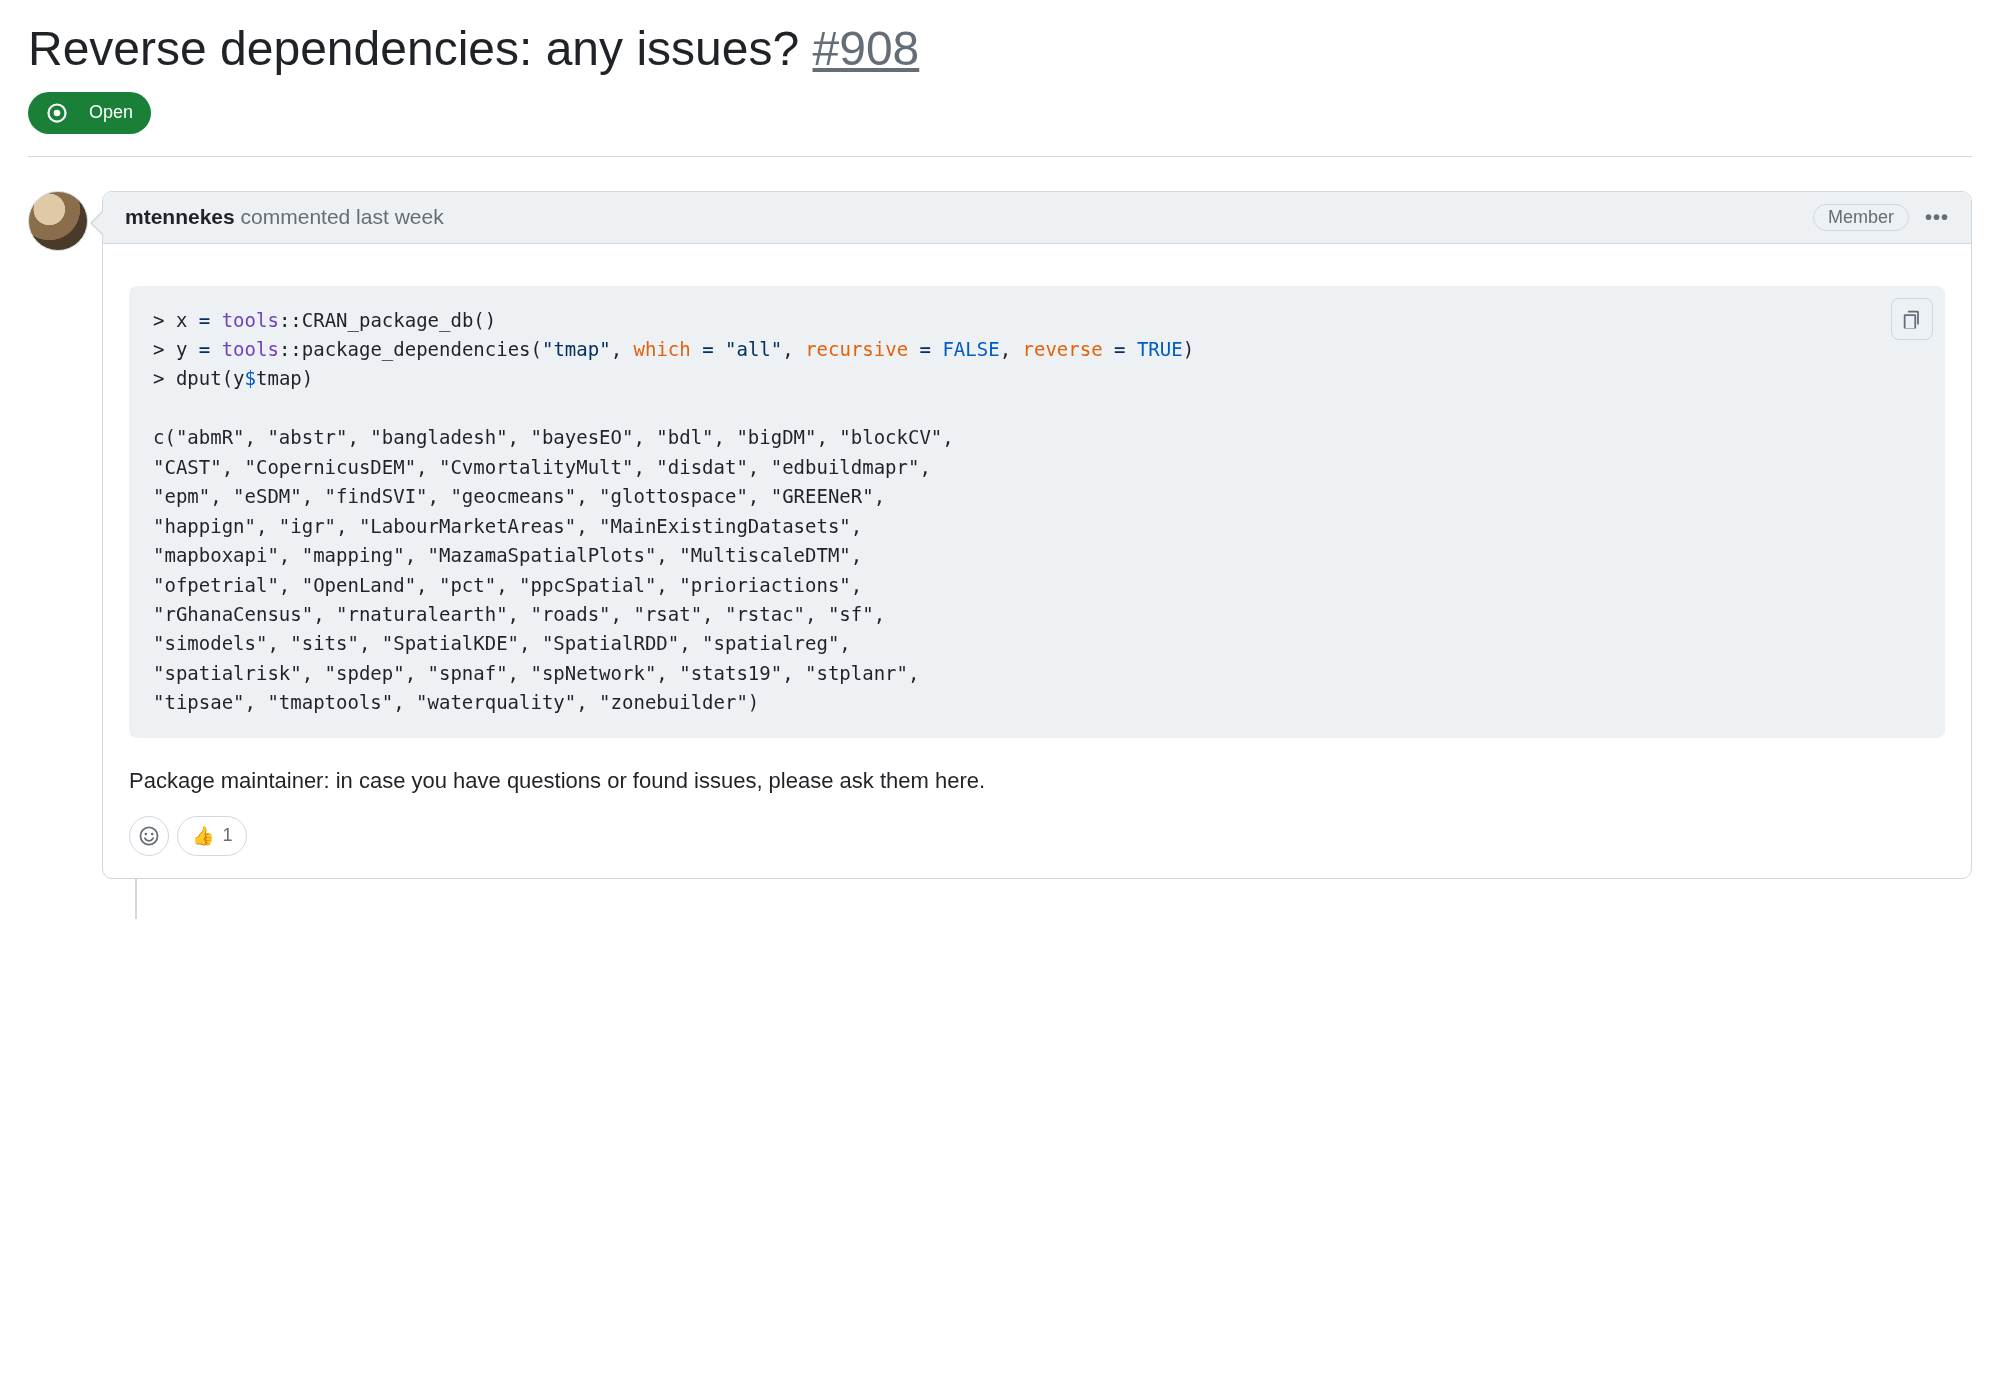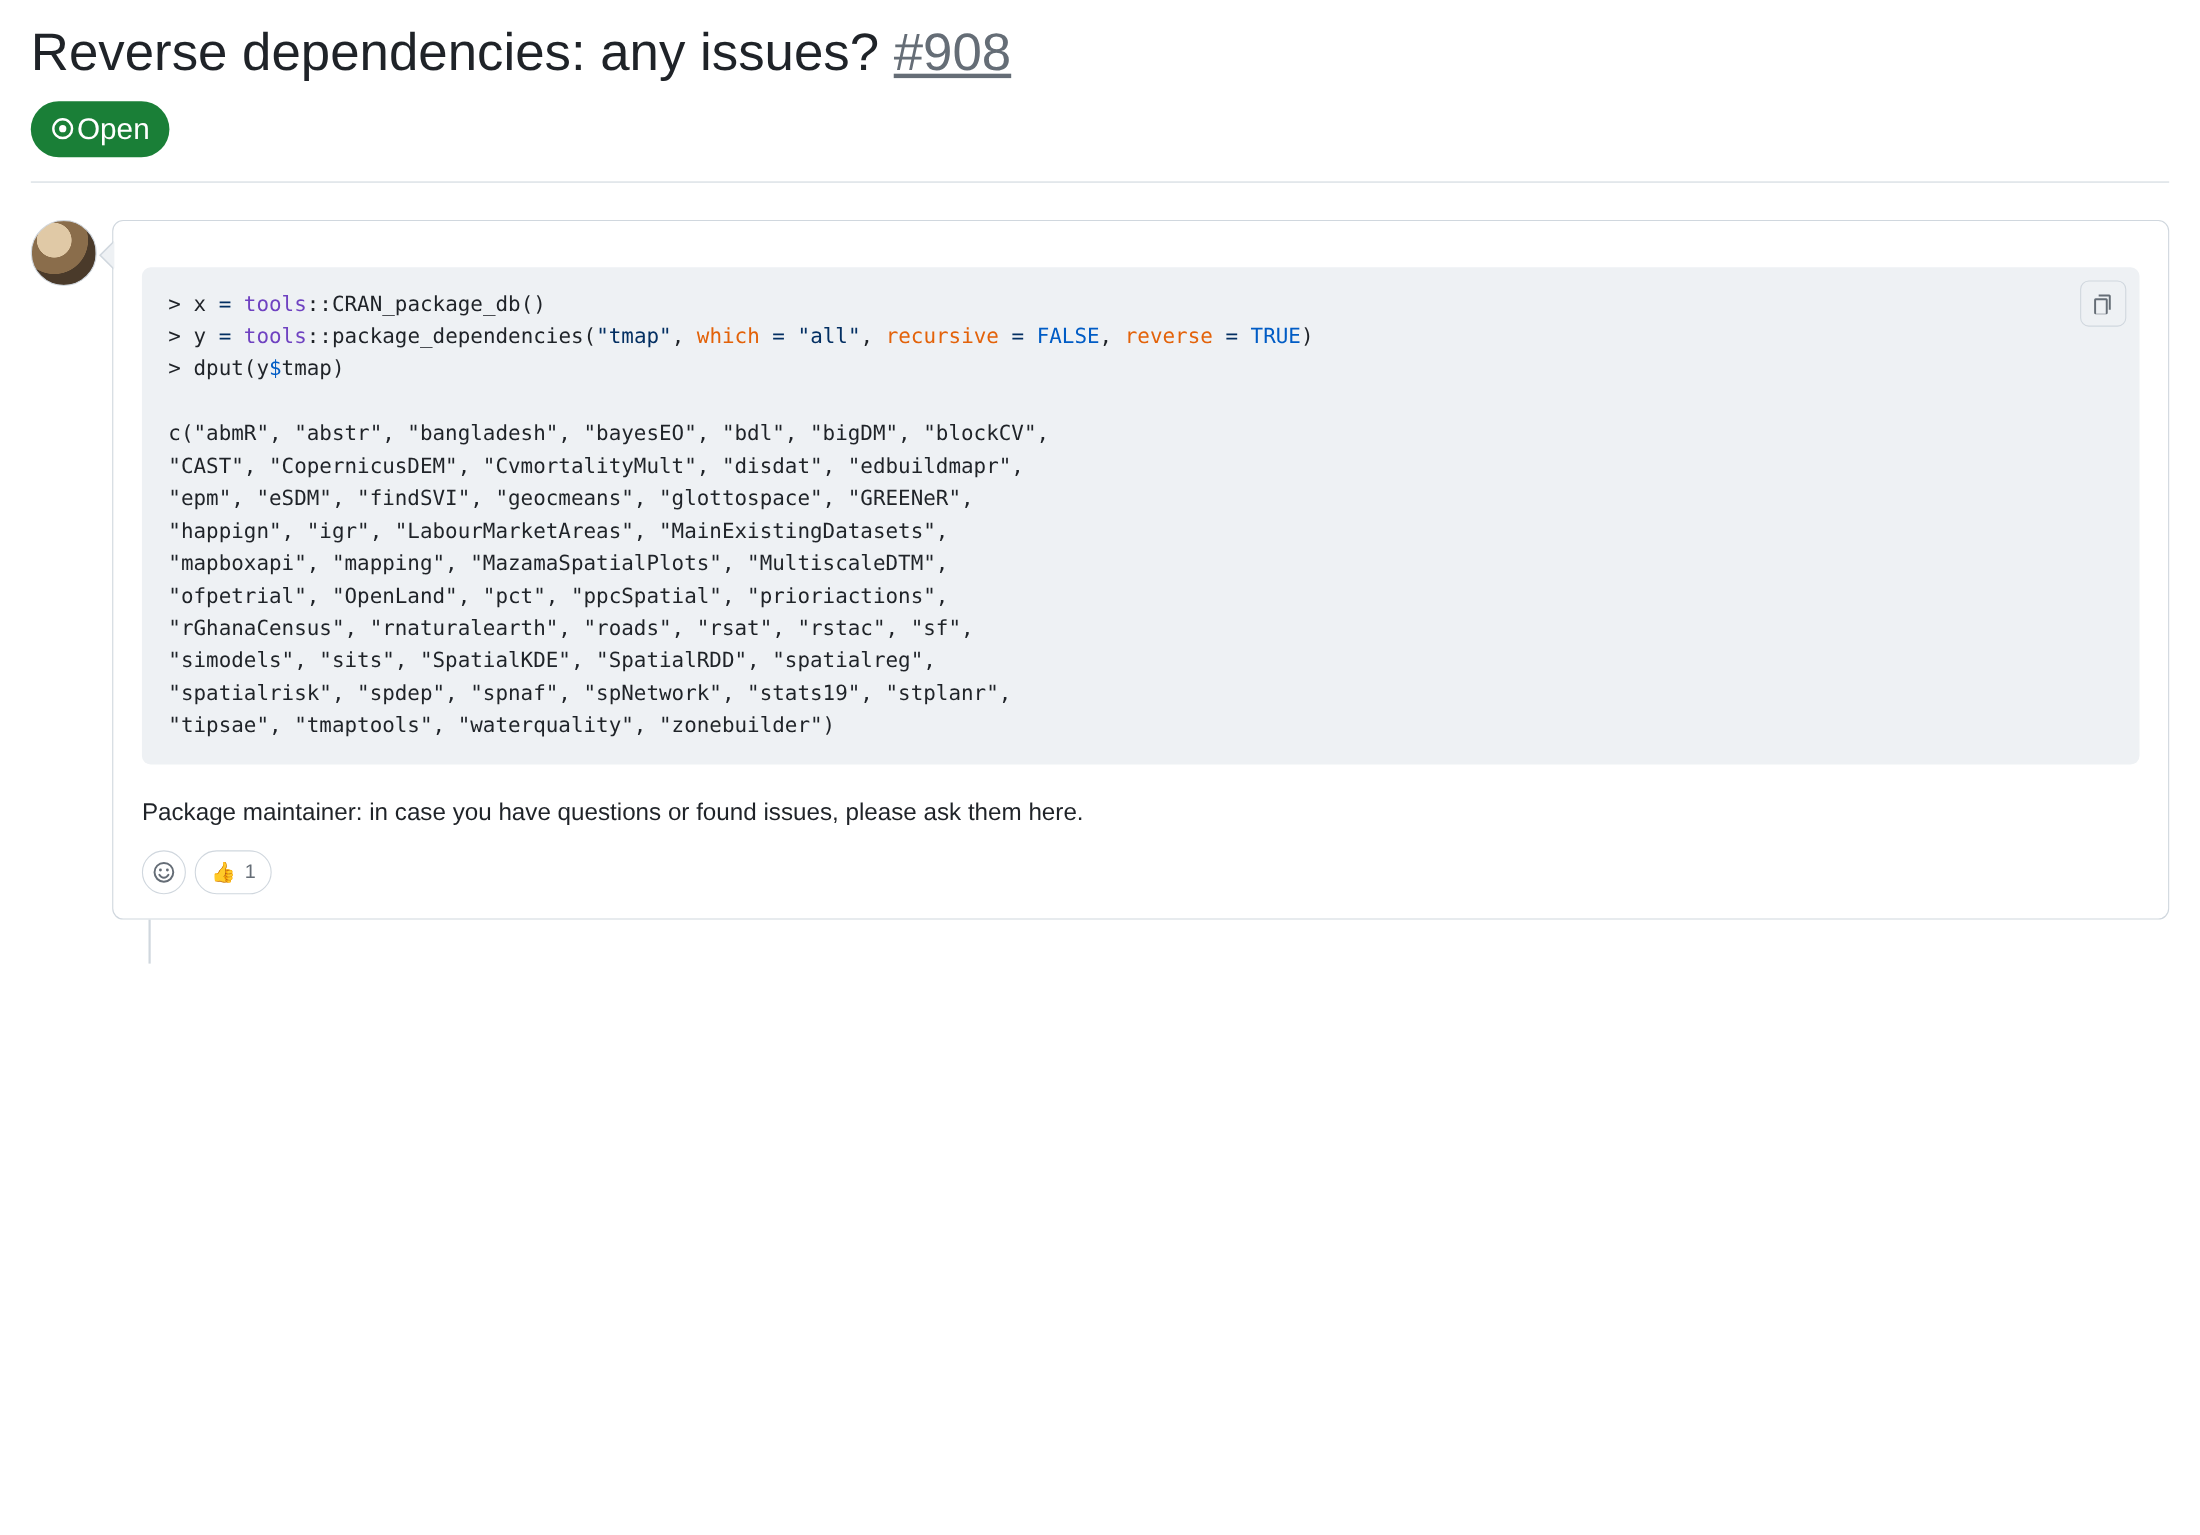--- a/index.html
+++ b/index.html
@@ -21,26 +21,26 @@
       align-items: center;
       gap: 14px;
       padding-bottom: 22px;
       border-bottom: 1px solid #d0d7de;
       font-size: 21px;
       color: #656d76;
     }
     .state-pill {
       display: inline-flex;
       align-items: center;
-      gap: 2px;
+      gap: 21px;
       background: #1a7f37;
       color: #fff;
       border-radius: 999px;
       padding: 10px 18px;
-      font-size: 27px;
+      font-size: 18px;
       font-weight: 500;
     }
     .state-pill svg { width: 22px; height: 22px; }
     .meta-author { color: #656d76; font-weight: 600; }
     .timeline {
       display: flex;
       gap: 0;
       margin-top: 34px;
       position: relative;
     }
@@ -190,20 +190,30 @@
     </svg>
     <span>Open</span>
   </span>
 </div>
 
 <div class="timeline">
   <div class="avatar-col">
     <div class="avatar"></div>
   </div>
   <div class="comment-card">
+    <div class="comment-header">
+      <span>
+        <a class="author">mtennekes</a>
+        <span>commented last week</span>
+      </span>
+      <span class="header-right">
+        <span class="badge">Member</span>
+        <span class="kebab">•••</span>
+      </span>
+    </div>
     <div class="comment-body">
 
       <div class="code-block"><button class="copy-btn"><svg viewBox="0 0 16 16">
               <path d="M5 2h7a1 1 0 0 1 1 1v9h-1.3V3.3H5V2Zm-2 2.5h7a1 1 0 0 1 1 1V14a1 1 0 0 1-1 1H3a1 1 0 0 1-1-1V5.5a1 1 0 0 1 1-1Zm.3 1.3v8.9h6.4V5.8H3.3Z"></path>
             </svg></button><span>&gt; </span><span>x</span><span class="tk-op"> = </span><span class="tk-pl">tools</span><span>::</span><span>CRAN_package_db()</span>
 <span>&gt; </span><span>y</span><span class="tk-op"> = </span><span class="tk-pl">tools</span><span>::</span><span>package_dependencies(</span><span class="tk-str">"tmap"</span>, <span class="tk-arg">which</span><span class="tk-op"> = </span><span class="tk-str">"all"</span>, <span class="tk-arg">recursive</span><span class="tk-op"> = </span><span class="tk-kw">FALSE</span>, <span class="tk-arg">reverse</span><span class="tk-op"> = </span><span class="tk-kw">TRUE</span><span>)</span>
 <span>&gt; </span><span>dput(</span><span>y</span><span class="tk-dol">$</span><span>tmap</span><span>)</span>
 
 <span>c("abmR", "abstr", "bangladesh", "bayesEO", "bdl", "bigDM", "blockCV", </span>
 <span>"CAST", "CopernicusDEM", "CvmortalityMult", "disdat", "edbuildmapr", </span>

